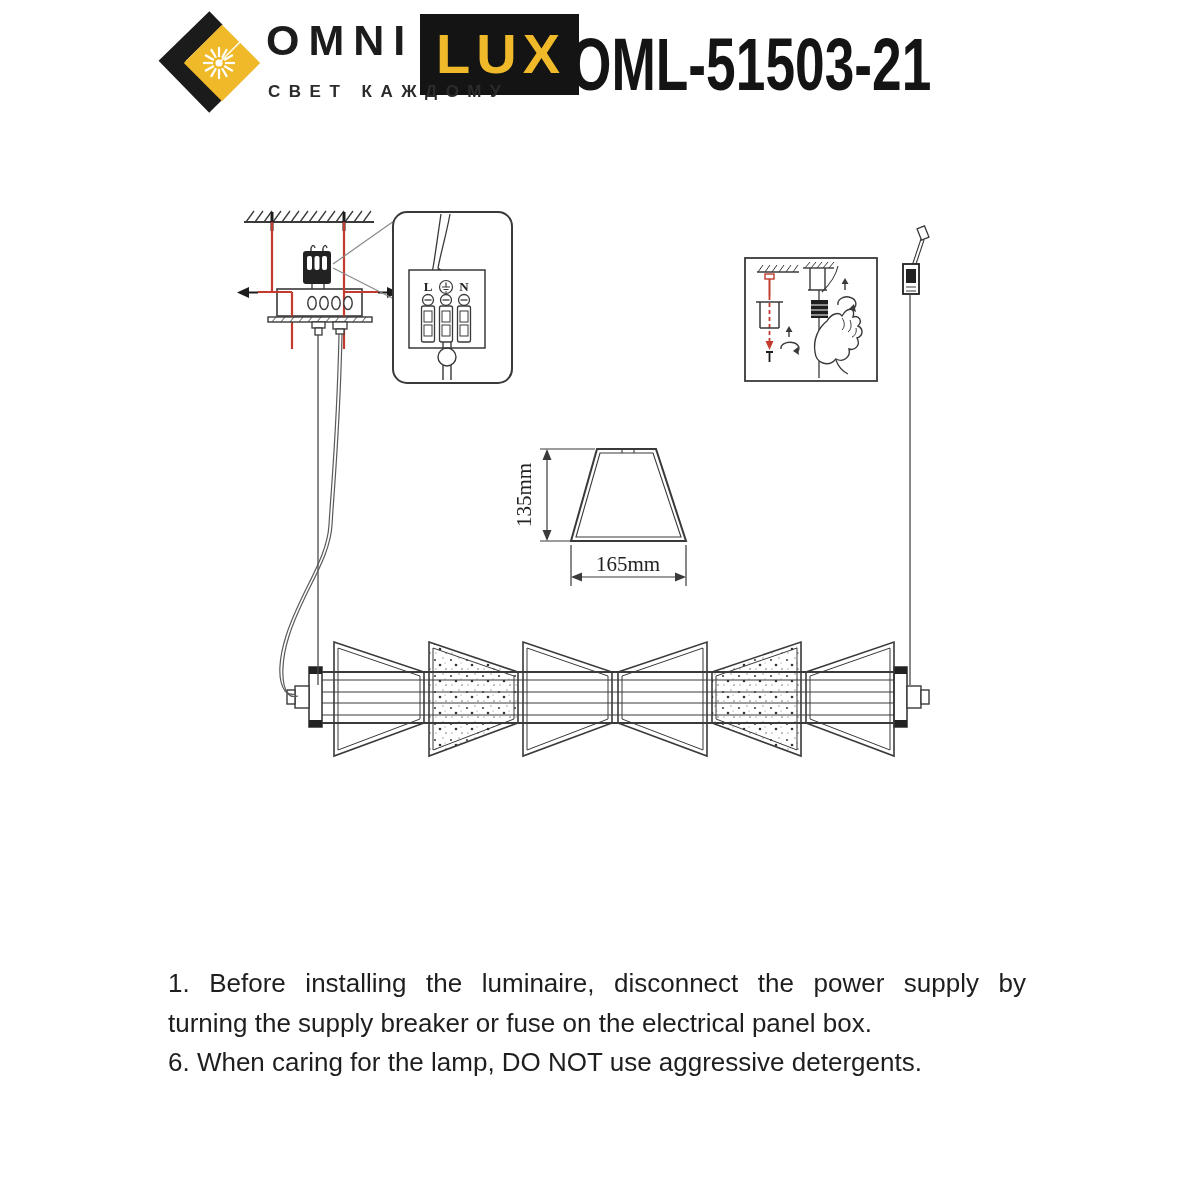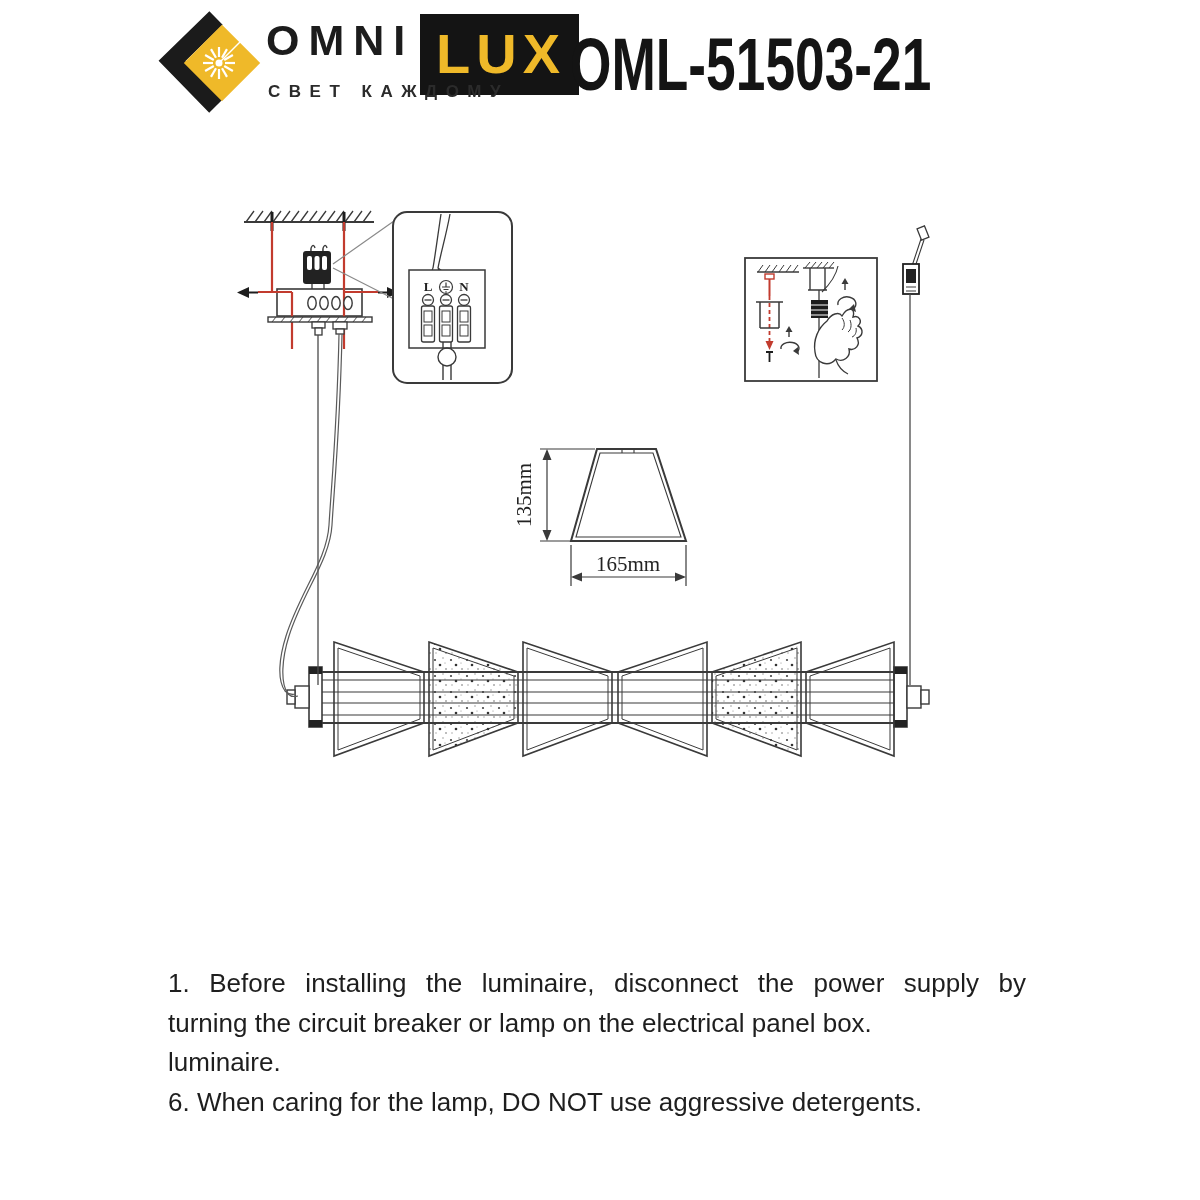--- a/index.html
+++ b/index.html
@@ -285,23 +285,22 @@
       <path d="M342,334 C340,430 334,490 332,525 C330,560 303,592 289,636 C282,658 280,683 288,694 C291,697 294,697 298,696"></path>
     </g>
     <g>
       <path d="M910,294 V685" stroke="#4a4a4a" stroke-width="1.3" fill="none"></path>
     </g>
   </svg>
 
   <div class="instructions">
     <div class="instr-item">
       <div class="instr-line full">1. Before installing the luminaire, disconnect the power supply by</div>
-      <div class="instr-line">turning the circuit breaker or lamp on the electrical panel box.</div>
+      <div class="instr-line">turning the supply breaker or fuse on the electrical panel box.</div>
     </div>
     <div class="instr-item">
-      <div class="instr-line">luminaire.</div>
     </div>
     <div class="instr-item">
       <div class="instr-line">6. When caring for the lamp, DO NOT use aggressive detergents.</div>
     </div>
   </div>
 
 </div>
 
 </body></html>

